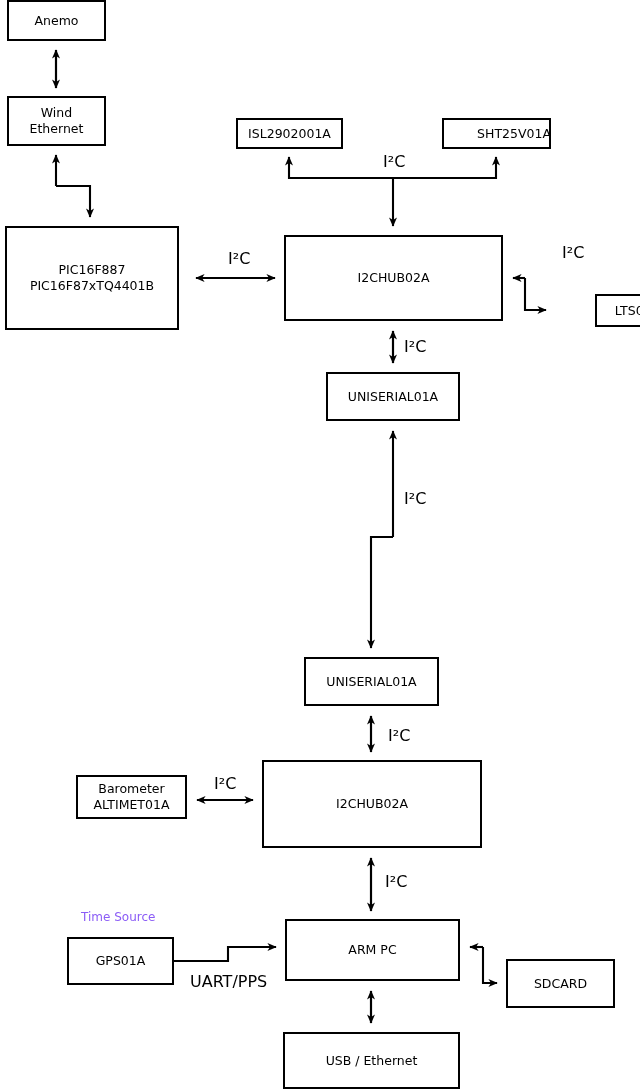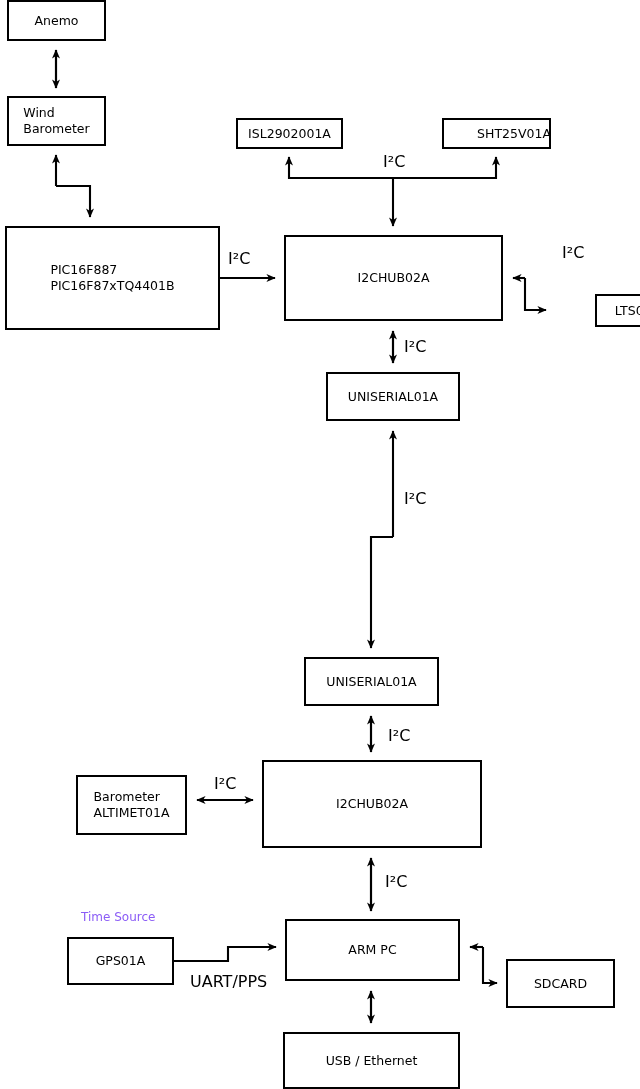--- a/index.html
+++ b/index.html
@@ -8,21 +8,21 @@
   #stage{position:relative;width:640px;height:1089px;overflow:hidden;background:#fff;}
   #wires{position:absolute;left:0;top:0;width:640px;height:1089px;}
   .node{
     position:absolute;
     box-sizing:border-box;
     border:2px solid #000000;
     background:#ffffff;
     display:flex;
     align-items:center;
     justify-content:center;
-    text-align:left;
+    text-align:center;
     font-size:12.5px;
     color:#000000;
     line-height:1.28;
     white-space:pre-line;
     z-index:3;
   }
   .wlabel{
     position:absolute;
     font-size:16px;
     color:#000000;
@@ -88,38 +88,38 @@
       <path d="M483,947 L483,983 L497,983" marker-end="url(#ah)"></path>
 
       <line x1="371" y1="1023" x2="371" y2="991" marker-end="url(#ah)"></line>
       <line x1="371" y1="991" x2="371" y2="1023" marker-end="url(#ah)"></line>
     </g>
   </svg>
 
   <div class="node" style="left:7px;top:0px;width:99px;height:41px;">Anemo</div>
 
   <div class="node" style="left:7px;top:96px;width:99px;height:50px;">Wind
-Barometer</div>
+Ethernet</div>
 
-  <div class="node" style="left:5px;top:226px;width:215px;height:104px;">PIC16F887
+  <div class="node" style="left:5px;top:226px;width:174px;height:104px;">PIC16F887
 PIC16F87xTQ4401B</div>
 
   <div class="node" style="left:236px;top:118px;width:107px;height:31px;">ISL2902001A</div>
 
   <div class="node" style="left:442px;top:118px;width:109px;height:31px;padding-left:35px;">SHT25V01A</div>
 
   <div class="node" style="left:284px;top:235px;width:219px;height:86px;">I2CHUB02A</div>
 
   <div class="node" style="left:555px;top:294px;width:85px;height:33px;margin-left:40px;">LTS01A</div>
 
   <div class="node" style="left:326px;top:372px;width:134px;height:49px;">UNISERIAL01A</div>
 
   <div class="node" style="left:304px;top:657px;width:135px;height:49px;">UNISERIAL01A</div>
 
-  <div class="node" style="left:76px;top:775px;width:111px;height:60px;">Barometer
+  <div class="node" style="left:76px;top:775px;width:111px;height:44px;">Barometer
 ALTIMET01A</div>
 
   <div class="node" style="left:262px;top:760px;width:220px;height:88px;">I2CHUB02A</div>
 
   <div class="node" style="left:67px;top:937px;width:107px;height:48px;">GPS01A</div>
 
   <div class="node" style="left:285px;top:919px;width:175px;height:62px;">ARM PC</div>
 
   <div class="node" style="left:283px;top:1032px;width:177px;height:57px;">USB / Ethernet</div>
 

